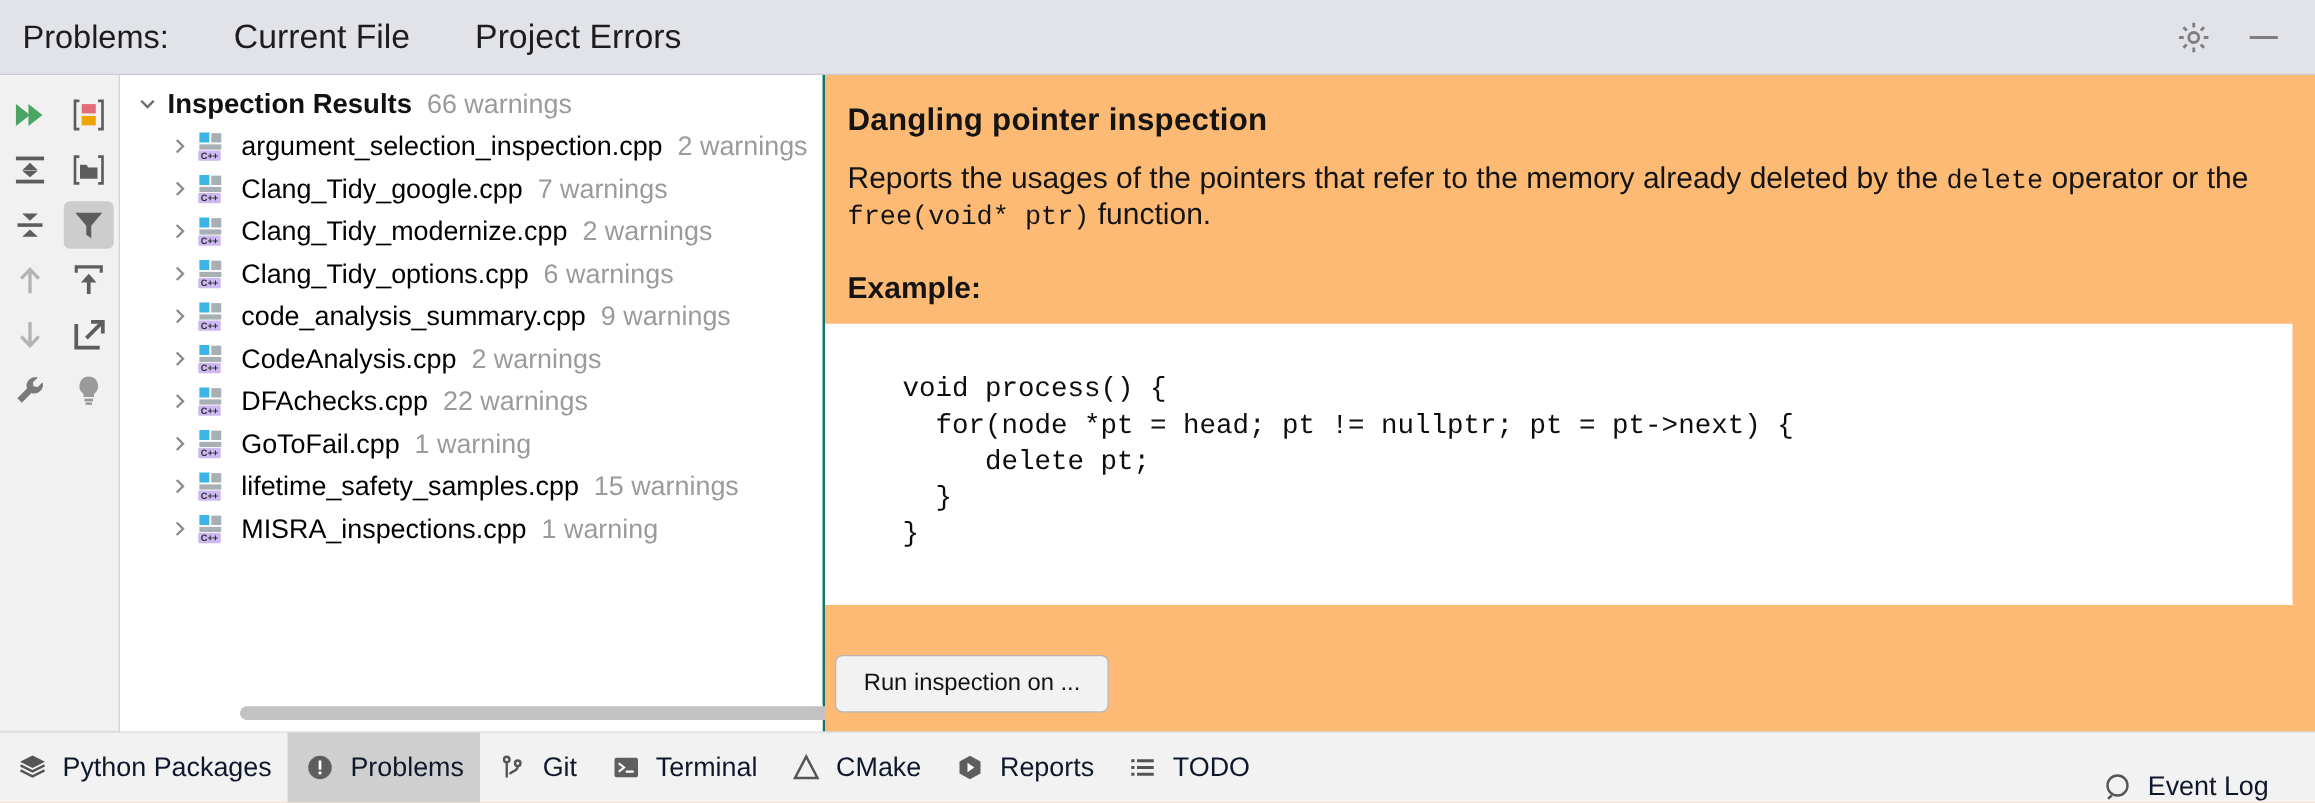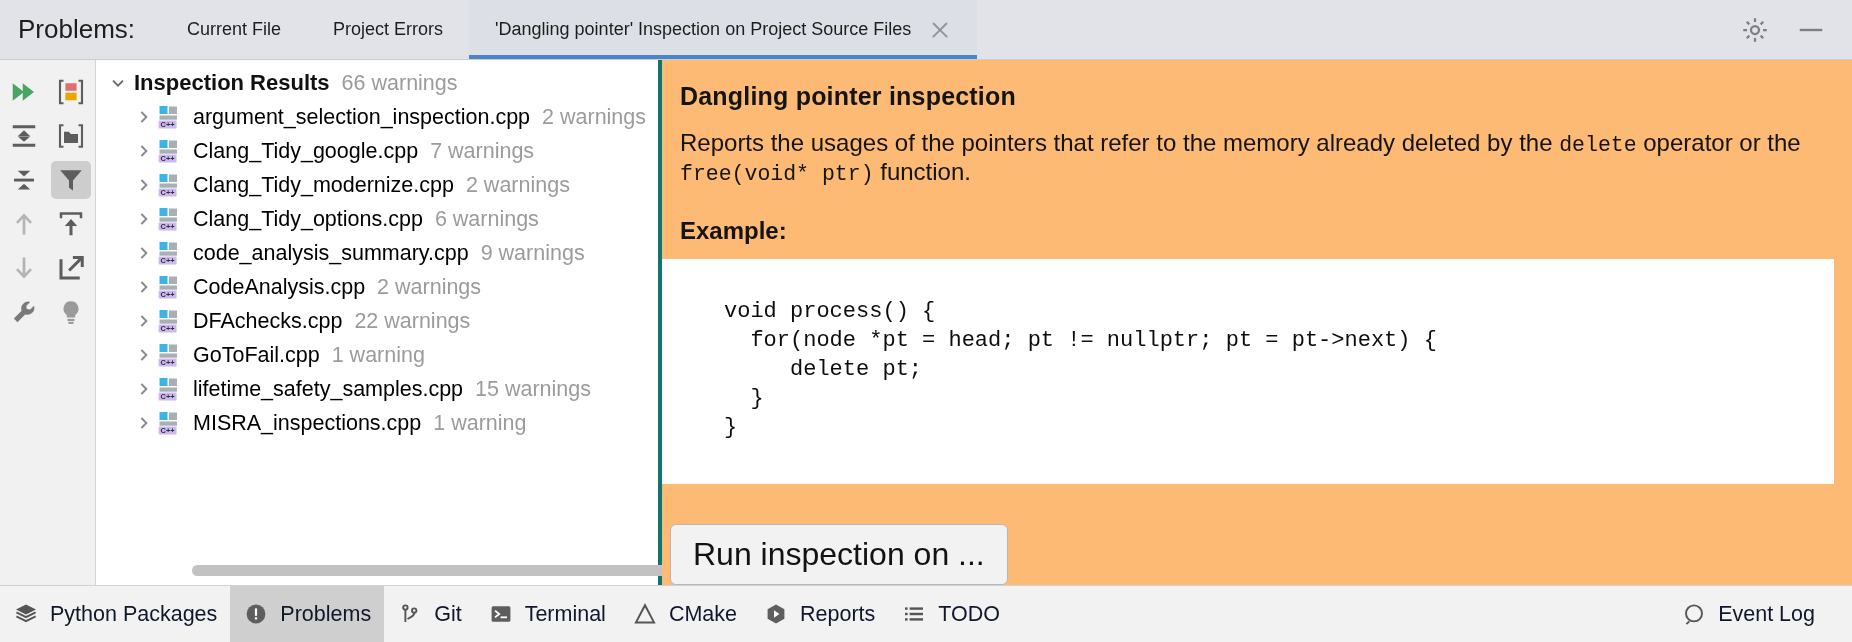--- a/index.html
+++ b/index.html
@@ -16,21 +16,21 @@
     height:59px;min-height:59px;background:#e1e3e9;
     display:flex;align-items:center;position:relative;
     border-bottom:1px solid #c9ccd2;
   }
   .tabbar-label{
     font-size:26px;color:#1d1d1d;padding:0 0 0 18px;margin-right:26px;
     line-height:59px;
   }
   .tab{
     position:relative;height:59px;display:flex;align-items:center;
-    padding:0 26px;font-size:18px;color:#1d1d1d;white-space:nowrap;
+    padding:0 26px;font-size:27px;color:#1d1d1d;white-space:nowrap;
     cursor:default;
   }
   .tab .tab-underline{
     position:absolute;left:0;right:0;bottom:0;height:4px;background:transparent;
   }
   .tab.active{background:#dcdfe6;}
   .tab.active .tab-underline{background:#4a85c8;}
   .tab-close{
     margin-left:18px;width:22px;height:22px;position:relative;
     display:inline-block;opacity:.55;flex:0 0 auto;
@@ -59,21 +59,21 @@
   .vt-btn{
     width:40px;height:38px;display:flex;align-items:center;justify-content:center;
     border-radius:5px;
   }
   .vt-btn.sel{background:#cdcdcd;}
 
   
   .treewrap{
     flex:0 0 562px;width:562px;background:#ffffff;position:relative;
     display:flex;flex-direction:column;min-width:0;
-    border-right:4px solid #0f766e;
+    border-right:2px solid #0f766e;
   }
   .tree{flex:1;overflow:hidden;padding-top:6px;position:relative;}
   .row{
     height:34px;display:flex;align-items:center;white-space:nowrap;
     font-size:21.5px;padding-left:10px;
   }
   .row.root{padding-left:8px;}
   .chev{
     width:28px;min-width:28px;height:34px;display:flex;align-items:center;justify-content:center;
   }
@@ -116,60 +116,55 @@
     width:calc(100% - 18px);
   }
   .codeblock pre{
     margin:16px;padding:0 0 0 46px;
     font-family:"Liberation Mono","DejaVu Sans Mono",monospace;
     font-size:22px;line-height:1.32;color:#0d0d0d;white-space:pre;
   }
   .runrow{padding:40px 0 0 8px;}
   .runbtn{
     font-family:"Liberation Sans Narrow","Liberation Sans",sans-serif;
-    font-size:32px;background:#f2f2f2;border:1px solid #b6b6b6;border-radius:6px;
+    font-size:19px;background:#f2f2f2;border:1px solid #b6b6b6;border-radius:6px;
     padding:11px 22px;color:#121212;cursor:default;
   }
 
   
   .statusbar{
     height:56px;min-height:56px;background:#f2f2f2;border-top:1px solid #d2d2d2;
     display:flex;align-items:stretch;
   }
   .sb-item{
     display:flex;align-items:center;gap:11px;padding:0 13px;
     font-size:21.5px;color:#0f172a;cursor:default;
   }
   .sb-item.active{background:#cfcfcf;}
-  .sb-right{margin-left:auto;display:flex;align-items:center;padding-right:24px;}
+  .sb-right{margin-left:auto;display:flex;align-items:flex-end;padding-right:24px;}
   .sb-ico{width:26px;height:26px;display:flex;align-items:center;justify-content:center;}
 </style>
 </head>
 <body>
 
 <div class="app">
 
   <div class="tabbar">
     <div class="tabbar-label">Problems:</div>
 
     <div class="tab">
       <span>Current File</span>
       <span class="tab-underline"></span>
     </div>
 
     <div class="tab">
       <span>Project Errors</span>
       <span class="tab-underline"></span>
     </div>
 
-    <div class="tab active">
-      <span>'Dangling pointer' Inspection on Project Source Files</span>
-      <span class="tab-close"></span>
-      <span class="tab-underline"></span>
-    </div>
 
     <div class="tabbar-right">
       <span>
         <svg class="tb-icon" viewBox="0 0 24 24" fill="none" stroke="#5d5d5d" stroke-width="1.8">
           <circle cx="12" cy="12" r="3.2"></circle>
           <path d="M12 2.6v3M12 18.4v3M2.6 12h3M18.4 12h3M5.4 5.4l2.1 2.1M16.5 16.5l2.1 2.1M18.6 5.4l-2.1 2.1M7.5 16.5l-2.1 2.1"></path>
         </svg>
       </span>
       <span>
         <svg class="tb-icon" viewBox="0 0 24 24" fill="none" stroke="#5d5d5d" stroke-width="1.9">

